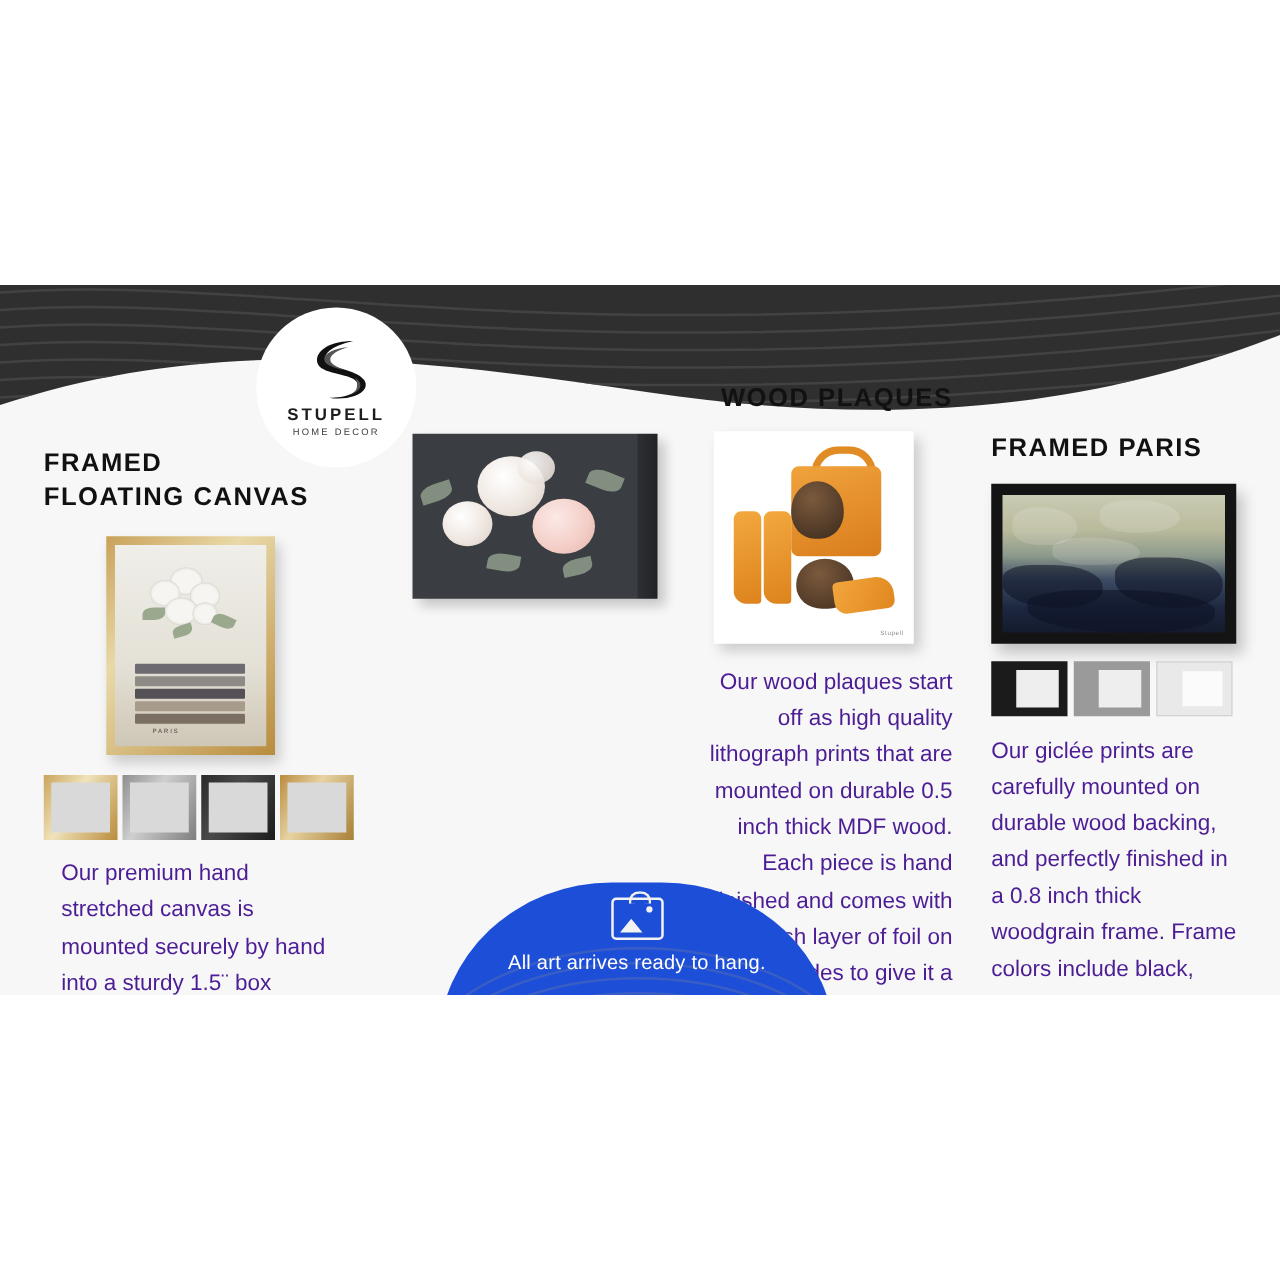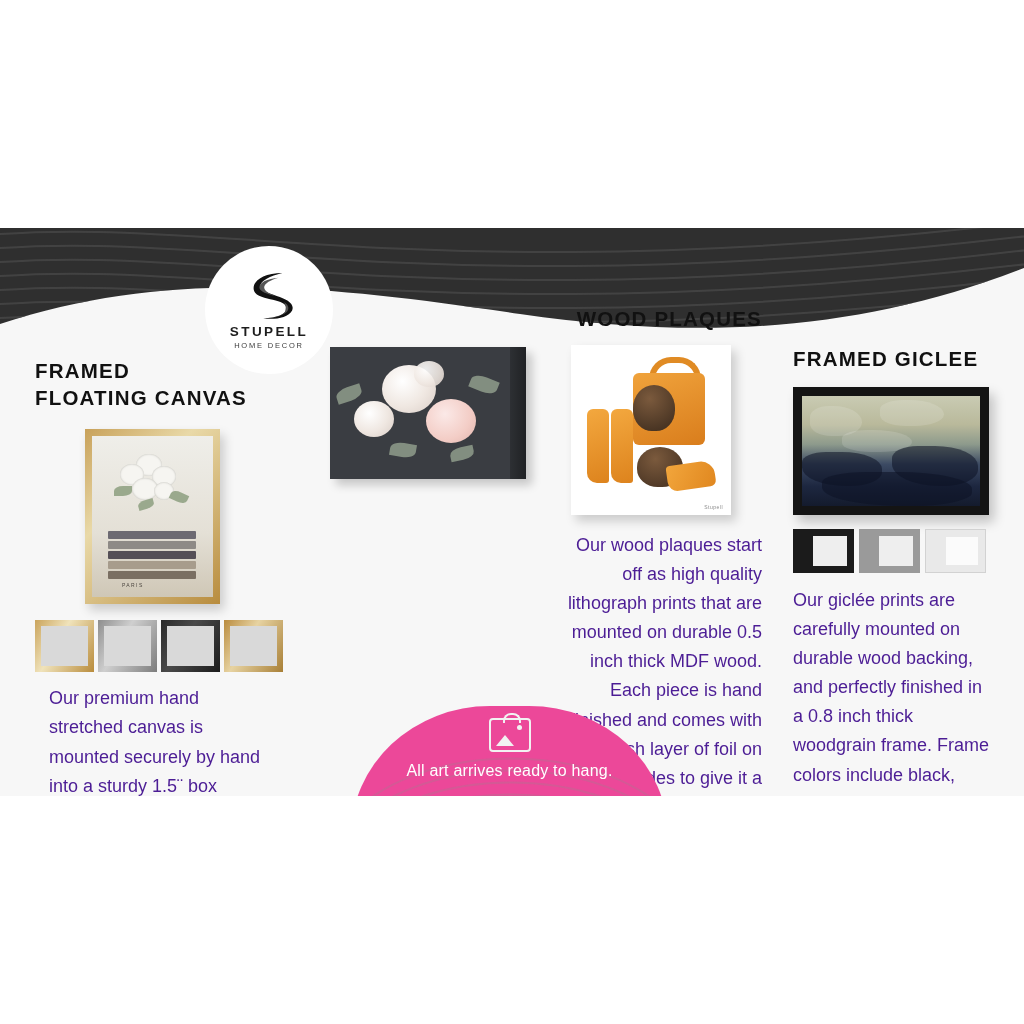--- a/index.html
+++ b/index.html
@@ -36,21 +36,21 @@
   }
   .wave-top svg { display: block; }
 
   
   .ready-banner {
     position: absolute;
     left: 351px;
     top: 478px;
     width: 317px;
     height: 130px;
-    background: #ec4899;
+    background: #1d4ed8;
     border-radius: 160px 160px 0 0 / 150px 150px 0 0;
     overflow: hidden;
   }
   .ready-banner .stripes {
     position: absolute;
     inset: 0;
     opacity: .25;
   }
   .ready-banner-inner {
     position: absolute;
@@ -499,21 +499,21 @@
       <div class="dogB"></div>
       <div class="scarf"></div>
       <div class="sig">Stupell</div>
     </div>
 
     <p>Our wood plaques start off as high quality lithograph prints that are mounted on durable 0.5 inch thick MDF wood. Each piece is hand finished and comes with a fresh layer of foil on the sides to give it a crisp clean look.</p>
   </div>
 
   <div class="col col-4">
     <h2>
-      <span>FRAMED GICLEE</span>
+      <span>FRAMED PARIS</span>
     </h2>
 
     <div class="giclee">
       <div class="giclee-inner">
         <div class="blot" style="left:8px;top:10px;width:52px;height:30px;"></div>
         <div class="blot" style="left:78px;top:4px;width:64px;height:26px;"></div>
         <div class="blot" style="left:40px;top:34px;width:70px;height:22px;"></div>
         <div class="dark" style="left:0px;top:56px;width:80px;height:34px;"></div>
         <div class="dark" style="left:90px;top:50px;width:86px;height:40px;"></div>
         <div class="dark" style="left:20px;top:76px;width:150px;height:34px;"></div>

